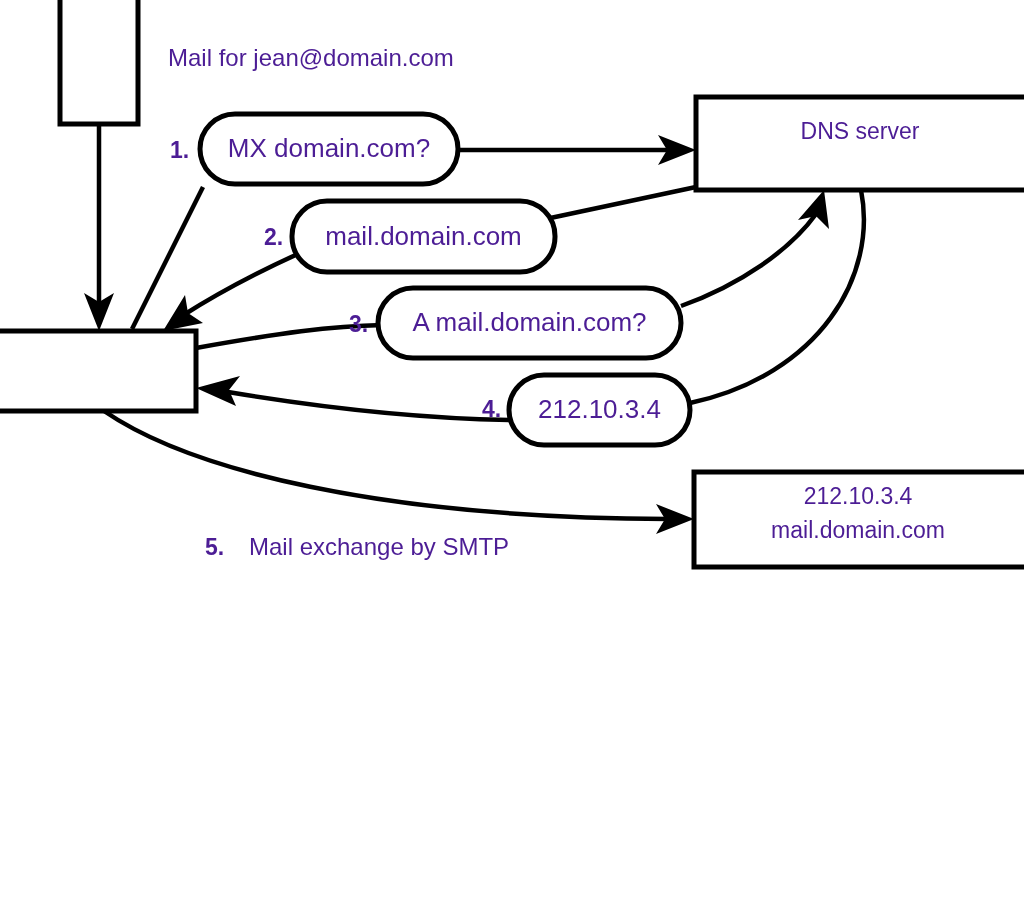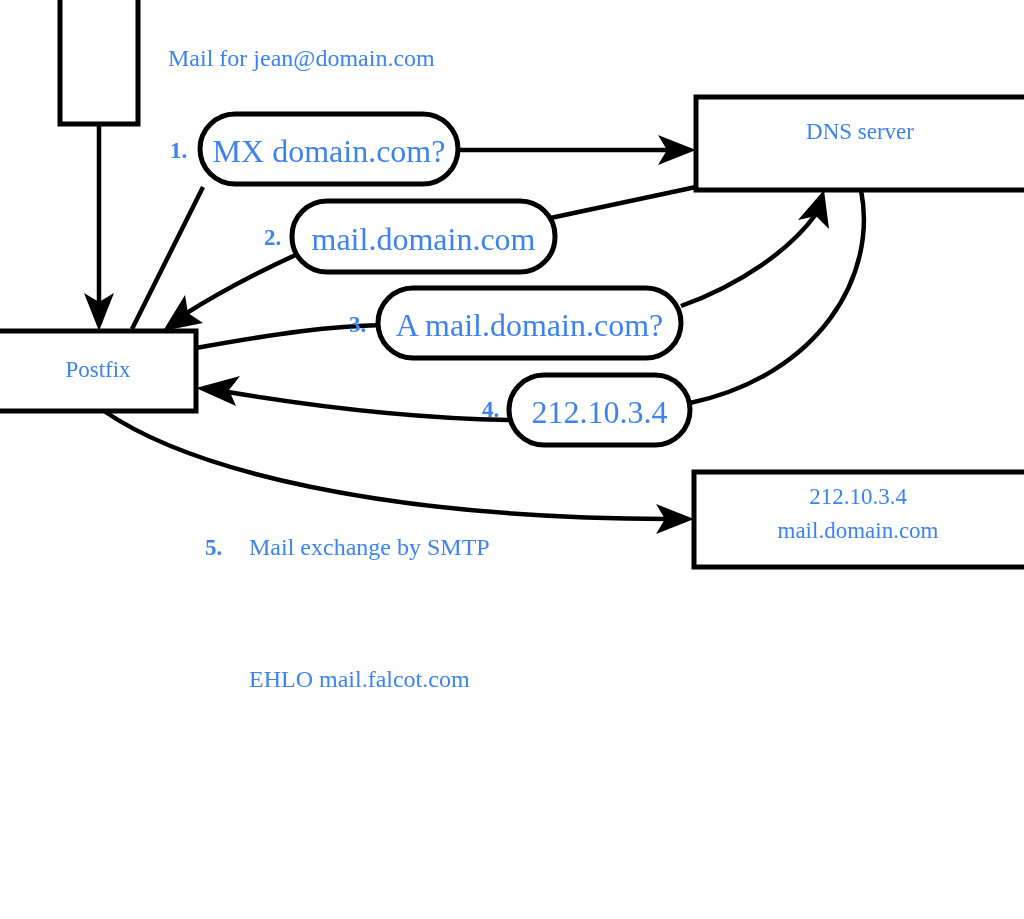--- a/index.html
+++ b/index.html
@@ -43,30 +43,30 @@
     stroke-width: 4.5;
     stroke-linecap: butt;
   }
   .arrowhead {
     fill: #000000;
     stroke: none;
   }
   .txt {
     position: absolute;
     white-space: pre;
-    font-family: Liberation Serif, serif;
-    color: #3b82f6;
+    font-family: Liberation Sans, sans-serif;
+    color: #4c1d95;
     line-height: 1.0;
   }
   .node-label {
     font-size: 23px;
     text-align: center;
   }
   .bubble-label {
-    font-size: 32px;
+    font-size: 26px;
     text-align: center;
   }
   .step-num {
     font-size: 23px;
     font-weight: bold;
   }
   .caption {
     font-size: 24px;
   }
   .transcript {
@@ -136,42 +136,40 @@
     <rect class="node-rect" x="694" y="472" width="338" height="95"></rect>
 
     <rect class="bubble-rect" x="200" y="114" width="258" height="70" rx="35" ry="35"></rect>
     <rect class="bubble-rect" x="292" y="201" width="263" height="71" rx="35" ry="35"></rect>
     <rect class="bubble-rect" x="378" y="288" width="303" height="70" rx="35" ry="35"></rect>
     <rect class="bubble-rect" x="509" y="375" width="181" height="70" rx="35" ry="35"></rect>
   </svg>
 
   <div class="txt caption" style="left:168px; top:46px;">Mail for jean@domain.com</div>
 
-  <div class="txt node-label" style="left:0px; top:358px; width:196px;">Postfix</div>
 
   <div class="txt node-label" style="left:696px; top:120px; width:328px;">DNS server</div>
 
   <div class="txt node-label" style="left:694px; top:485px; width:328px;">212.10.3.4</div>
   <div class="txt node-label" style="left:694px; top:519px; width:328px;">mail.domain.com</div>
 
   <div class="txt step-num" style="left:170px; top:139px;">1.</div>
   <div class="txt step-num" style="left:264px; top:226px;">2.</div>
   <div class="txt step-num" style="left:349px; top:313px;">3.</div>
   <div class="txt step-num" style="left:482px; top:398px;">4.</div>
 
   <div class="txt bubble-label" style="left:200px; top:135px; width:258px;">MX domain.com?</div>
   <div class="txt bubble-label" style="left:292px; top:223px; width:263px;">mail.domain.com</div>
   <div class="txt bubble-label" style="left:378px; top:309px; width:303px;text-align:center;">A mail.domain.com?</div>
   <div class="txt bubble-label" style="left:509px; top:396px; width:181px;">212.10.3.4</div>
 
   <div class="txt step-num" style="left:205px; top:536px;">5.</div>
   <div class="txt caption" style="left:249px; top:535px;text-align:right;">Mail exchange by SMTP</div>
 
   <div class="txt transcript" style="left:249px; top:599px;">
-    <div>EHLO mail.falcot.com</div>
     
     
     
     
     
     
     
   </div>
 
 </div>

